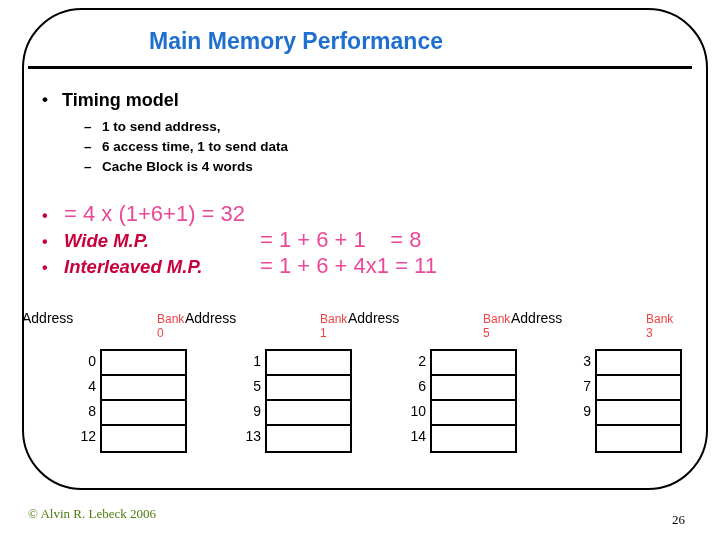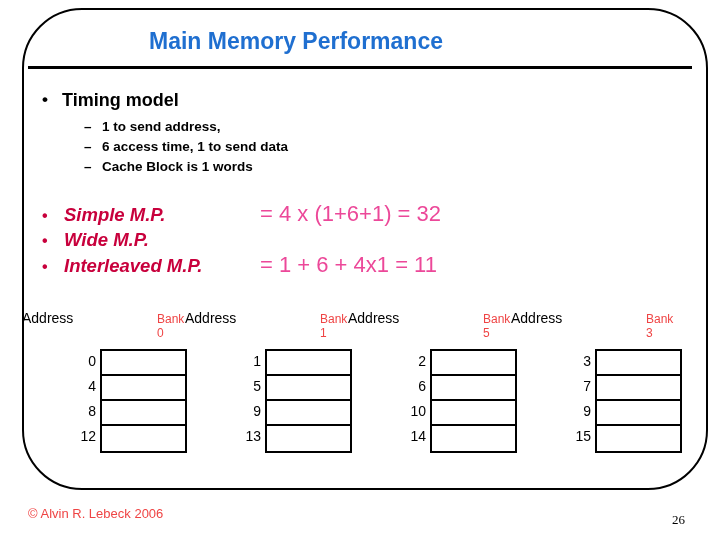--- a/index.html
+++ b/index.html
@@ -194,23 +194,23 @@
   }
   .box-cell:last-child {
     border-bottom: none;
   }
 
   
   #footer-credit {
     position: absolute;
     left: 28px;
     top: 506px;
-    font-family: Liberation Sans, sans-serif;
+    font-family: Liberation Serif, serif;
     font-size: 13px;
-    color: #ef4444;
+    color: #4d7c0f;
   }
   #page-number {
     position: absolute;
     left: 672px;
     top: 512px;
     font-family: "Liberation Serif", serif;
     font-size: 13px;
     color: #000000;
   }
 </style>
@@ -231,34 +231,34 @@
     <div class="lvl2">
       <span class="dash">–</span>
       <span>1 to send address,</span>
     </div>
     <div class="lvl2">
       <span class="dash">–</span>
       <span>6 access time, 1 to send data</span>
     </div>
     <div class="lvl2">
       <span class="dash">–</span>
-      <span>Cache Block is 1 words</span>
+      <span>Cache Block is 4 words</span>
     </div>
   </div>
 </div>
 
 <div id="mp-region">
   <div class="mp-row">
     <span class="dot">•</span>
-    <span class="mp-label">Simple M.P.</span>
     <span class="mp-eq">= 4 x (1+6+1) = 32</span>
   </div>
   <div class="mp-row">
     <span class="dot">•</span>
     <span class="mp-label">Wide M.P.</span>
+    <span class="mp-eq">= 1 + 6 + 1    = 8</span>
   </div>
   <div class="mp-row">
     <span class="dot">•</span>
     <span class="mp-label">Interleaved M.P.</span>
     <span class="mp-eq">= 1 + 6 + 4x1 = 11</span>
   </div>
 </div>
 
 <div id="bank-region">
 
@@ -326,21 +326,20 @@
         <div class="box-cell"></div>
         <div class="box-cell"></div>
       </div>
     </div>
 
     <div class="bank-group">
       <div class="addr-col">
         <div class="addr-cell">3</div>
         <div class="addr-cell">7</div>
         <div class="addr-cell">9</div>
-        <div class="addr-cell">15</div>
       </div>
       <div class="box-col">
         <div class="box-cell"></div>
         <div class="box-cell"></div>
         <div class="box-cell"></div>
         <div class="box-cell"></div>
       </div>
     </div>
 
   </div>

